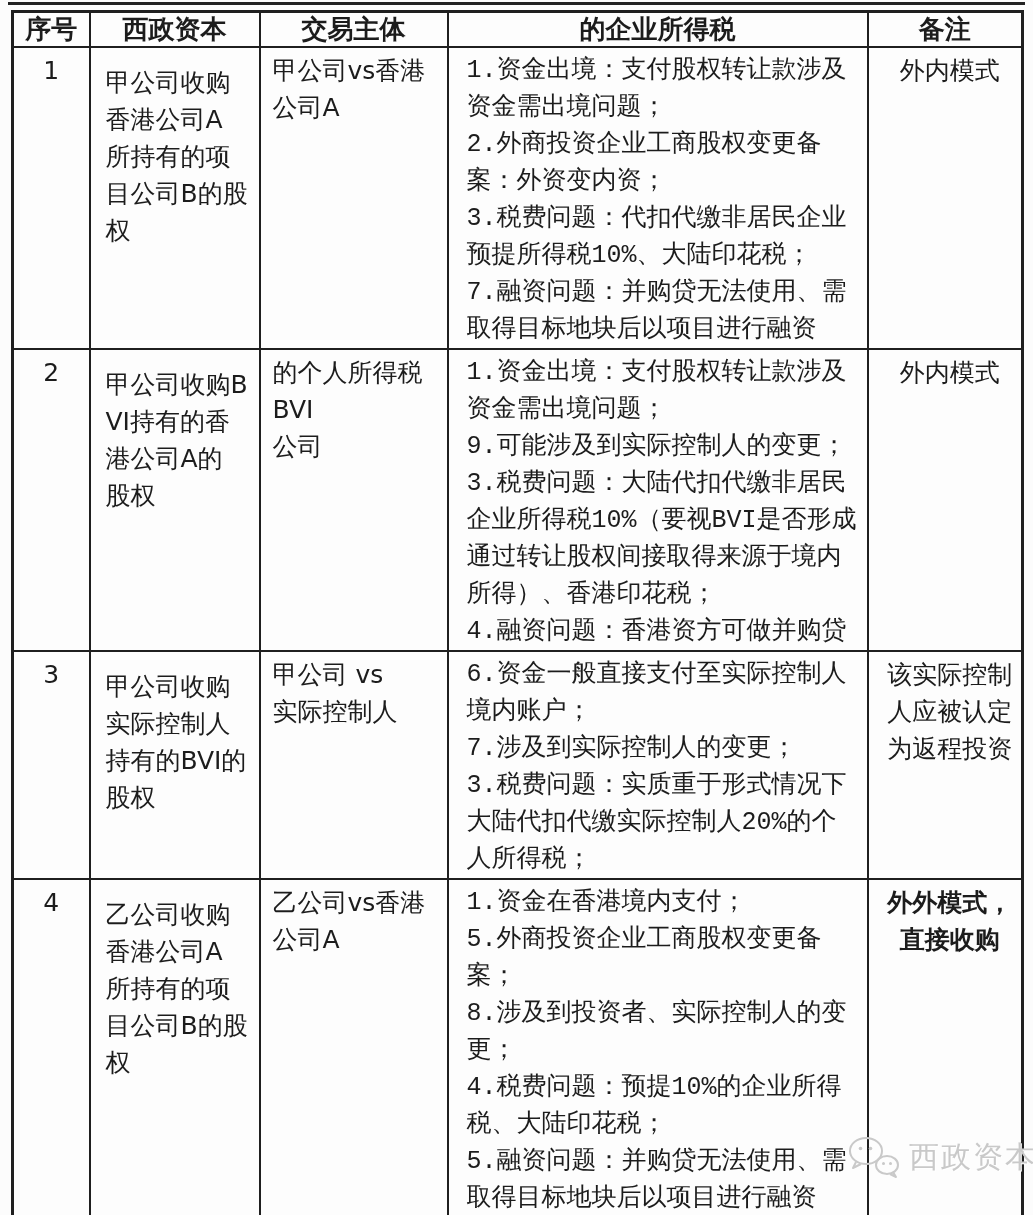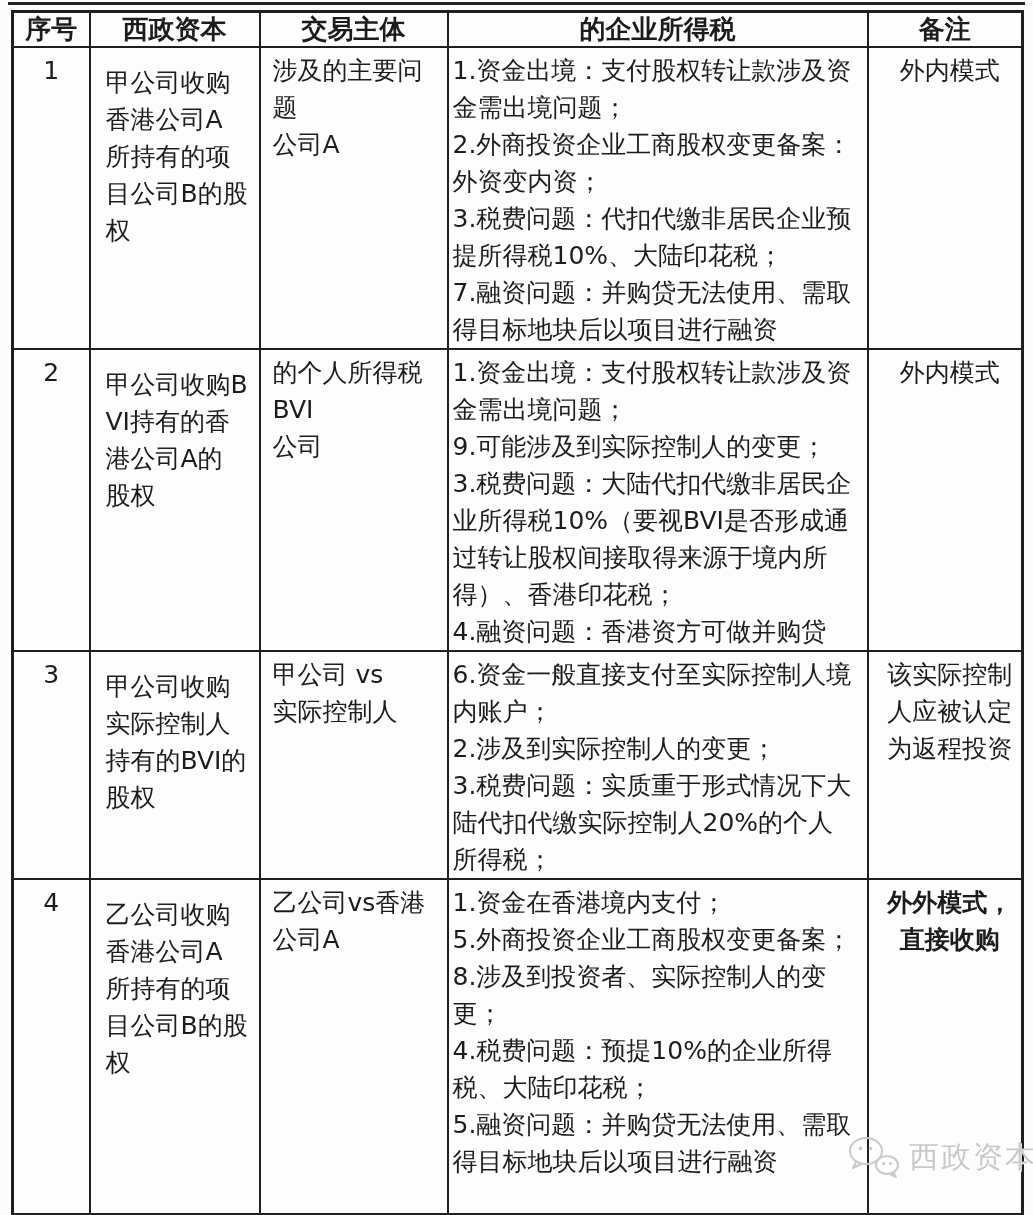--- a/index.html
+++ b/index.html
@@ -28,21 +28,21 @@
   }
   thead tr { height:35px; }
   th { font-weight:bold; text-align:center; padding:0 2px; font-size:26px; line-height:33px; }
   tbody tr:nth-child(1){ height:302px; }
   tbody tr:nth-child(2){ height:301px; }
   tbody tr:nth-child(3){ height:227px; }
   tbody tr:nth-child(4){ height:335px; }
   td.cell-no { text-align:center; padding-top:4px; }
   td.cell-mode { padding:16px 6px 0 15px; white-space:pre-line; }
   td.cell-parties { padding:4px 6px 0 12px; white-space:pre-line; }
-  td.cell-issues { padding:4px 10px 0 4px; }
+  td.cell-issues { padding:4px 10px 0 18px;font-family:Liberation Mono, monospace; }
   .issue-item { margin:0; }
   td.cell-remark { text-align:center; padding:4px 6px 0 16px; white-space:pre-line; }
   td.cell-remark.bold { font-weight:bold; }
   .col-no { width:77px; }
   .col-mode { width:170px; }
   .col-parties { width:188px; }
   .col-issues { width:420px; }
   .col-remark { width:155px; }
   .watermark {
     position:absolute; left:846px; top:1134px;
@@ -77,21 +77,21 @@
         </tr>
     </thead>
     <tbody>
         <tr>
           <td class="cell-no">1</td>
           <td class="cell-mode">甲公司收购
 香港公司A
 所持有的项
 目公司B的股
 权</td>
-          <td class="cell-parties">涉及的主要问题
+          <td class="cell-parties">甲公司vs香港
 公司A</td>
           <td class="cell-issues">
             <div class="issue-item">1.资金出境：支付股权转让款涉及资金需出境问题；</div>
             <div class="issue-item">2.外商投资企业工商股权变更备案：外资变内资；</div>
             <div class="issue-item">3.税费问题：代扣代缴非居民企业预提所得税10%、大陆印花税；</div>
             <div class="issue-item">7.融资问题：并购贷无法使用、需取得目标地块后以项目进行融资</div>
           </td>
           <td class="cell-remark">外内模式</td>
         </tr>
         <tr>
@@ -113,21 +113,21 @@
         <tr>
           <td class="cell-no">3</td>
           <td class="cell-mode">甲公司收购
 实际控制人
 持有的BVI的
 股权</td>
           <td class="cell-parties">甲公司  vs
 实际控制人</td>
           <td class="cell-issues">
             <div class="issue-item">6.资金一般直接支付至实际控制人境内账户；</div>
-            <div class="issue-item">2.涉及到实际控制人的变更；</div>
+            <div class="issue-item">7.涉及到实际控制人的变更；</div>
             <div class="issue-item">3.税费问题：实质重于形式情况下大陆代扣代缴实际控制人20%的个人所得税；</div>
           </td>
           <td class="cell-remark">该实际控制
 人应被认定
 为返程投资</td>
         </tr>
         <tr>
           <td class="cell-no">4</td>
           <td class="cell-mode">乙公司收购
 香港公司A

